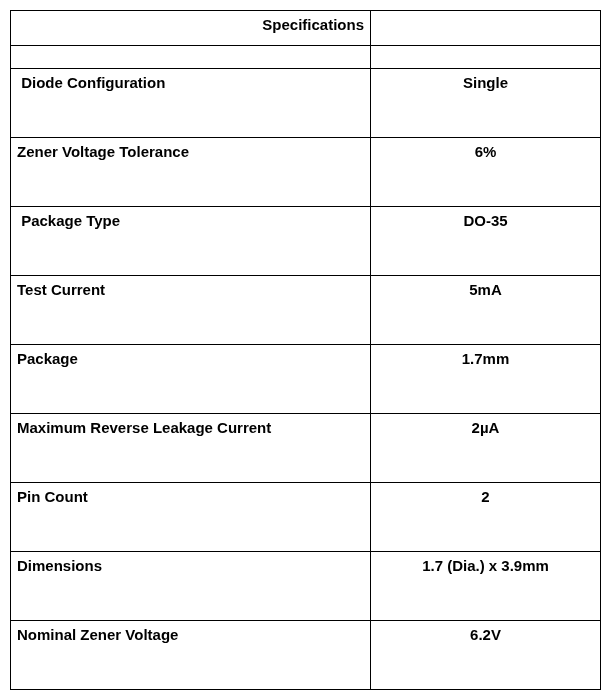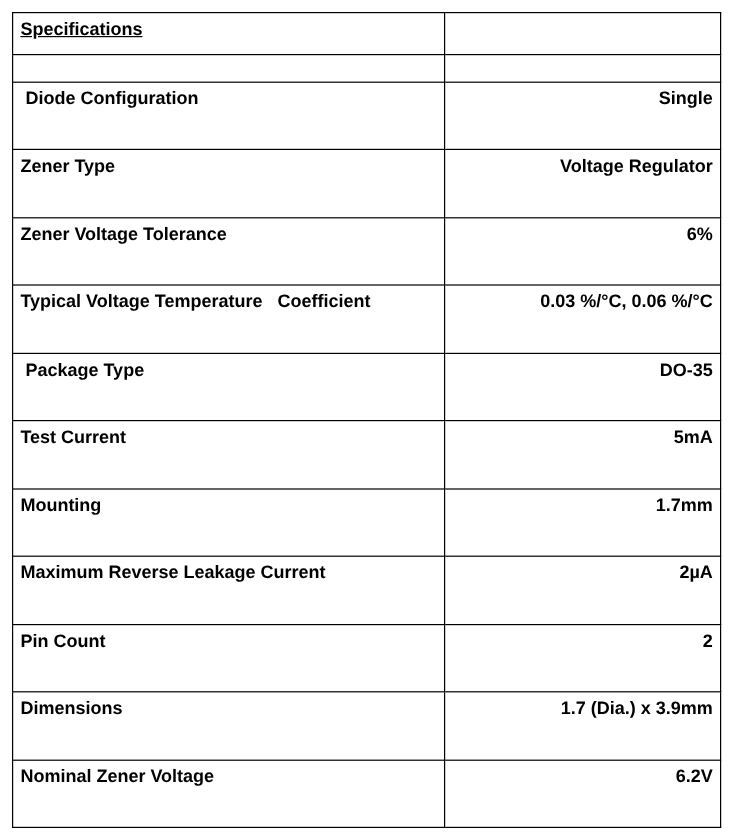--- a/index.html
+++ b/index.html
@@ -32,31 +32,30 @@
     line-height: 1.25;
     padding: 5px 6px 2px 6px;
     white-space: pre-wrap;
     overflow: hidden;
   }
   col.c-label { width: 360px; }
   col.c-value { width: 230px; }
   tr.header-row { height: 35px; }
   tr.spacer-row { height: 23px; }
   th.header-cell {
-    text-align: left;
+    text-align: right;
     padding-top: 6px;
-    text-decoration: underline;
   }
   td.label-cell {
     text-align: left;
     padding-left: 13px;
     margin-top: 44px;
   }
   td.value-cell {
-    text-align: right;
+    text-align: center;
   }
   .wavy {
     text-decoration-line: underline;
     text-decoration-style: wavy;
     text-decoration-thickness: 1px;
     text-underline-offset: 4px;
   }
 </style>
 </head>
 <body>
@@ -75,41 +74,33 @@
       <td class="label-cell"></td>
       <td class="value-cell"></td>
     </tr>
   </thead>
   <tbody id="spec-rows">
   <tr>
         <td class="label-cell"> Diode Configuration</td>
         <td class="value-cell">Single</td>
       </tr>
       <tr>
-        <td class="label-cell">Zener Type</td>
-        <td class="value-cell">Voltage Regulator</td>
-      </tr>
-      <tr>
         <td class="label-cell">Zener Voltage Tolerance</td>
         <td class="value-cell">6%</td>
-      </tr>
-      <tr>
-        <td class="label-cell">Typical Voltage Temperature   Coefficient</td>
-        <td class="value-cell">0.03 %/°C, 0.06 %/°C</td>
       </tr>
       <tr>
         <td class="label-cell"> Package Type</td>
         <td class="value-cell">DO-35</td>
       </tr>
       <tr>
         <td class="label-cell">Test Current</td>
         <td class="value-cell">5mA</td>
       </tr>
       <tr>
-        <td class="label-cell">Mounting</td>
+        <td class="label-cell">Package</td>
         <td class="value-cell">1.7mm</td>
       </tr>
       <tr>
         <td class="label-cell">Maximum Reverse Leakage Current</td>
         <td class="value-cell">2µA</td>
       </tr>
       <tr>
         <td class="label-cell">Pin Count</td>
         <td class="value-cell">2</td>
       </tr>

